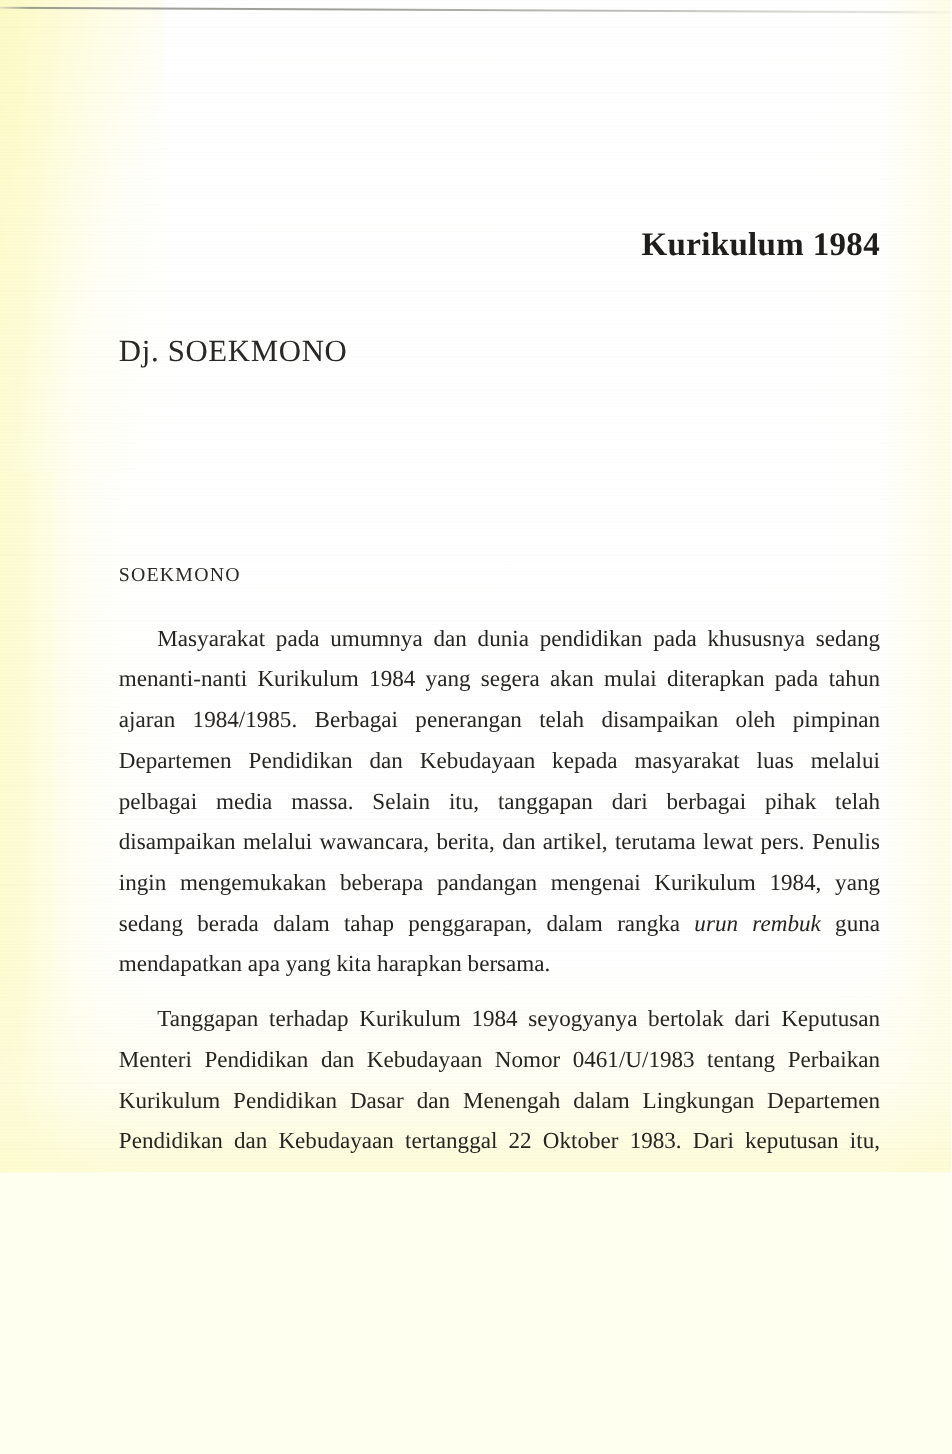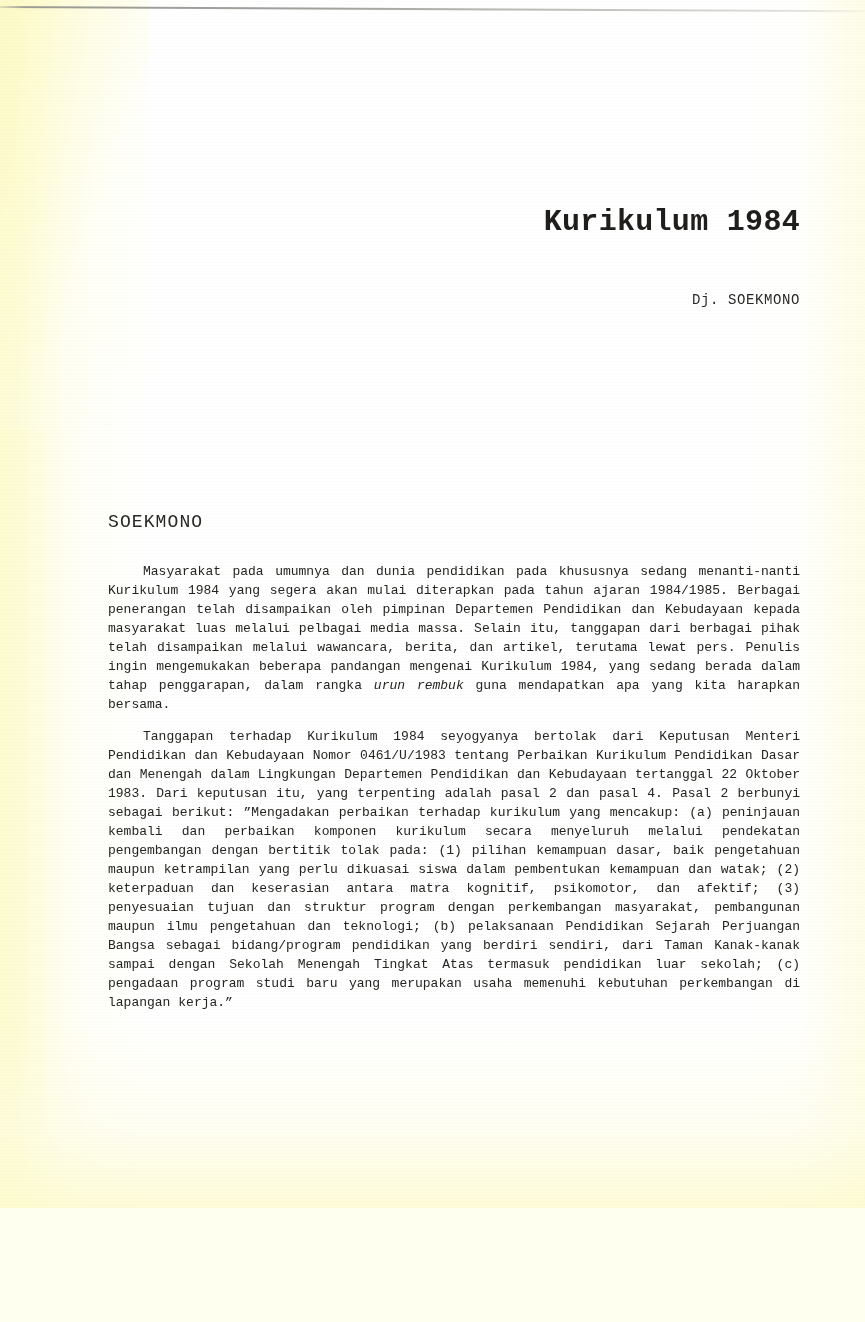--- a/index.html
+++ b/index.html
@@ -13,35 +13,34 @@
     height: 1322px;
     background: #ffffef;
     font-family: "Liberation Serif", "DejaVu Serif", serif;
     overflow: hidden;
   }
 
   
   .scan-page {
     position: relative;
     width: 865px;
-    height: 1208px;
+    height: 1066px;
     box-sizing: border-box;
     background:
       
       linear-gradient(to right,
         #fdfbd0 0px,
         #fdfbd4 18px,
         #fefdde 34px,
         #fffef0 62px,
         #fffffa 96px,
         #ffffff 150px,
         #ffffff 100%),
       #ffffff;
     overflow: hidden;
-    font-family: Liberation Mono, monospace;
   }
 
   
   .scan-tint-bottom {
     position: absolute;
     left: 0;
     right: 0;
     bottom: 0;
     height: 190px;
     background: linear-gradient(to top,
@@ -115,25 +114,24 @@
     text-align: right;
     font-size: 30px;
     font-weight: bold;
     letter-spacing: 0.3px;
     line-height: 1.1;
     color: #201e1c;
   }
 
   .doc-author {
     position: absolute;
-    top: 292px;
+    top: 304px;
     right: 0;
     width: 100%;
-    text-align: right;
-    font-size: 14px;
+    font-size: 28px;
     font-weight: normal;
     letter-spacing: 0.6px;
     color: #2a2825;
   }
 
   .section-heading {
     position: absolute;
     top: 512px;
     left: 0;
     font-size: 18px;
@@ -143,22 +141,22 @@
 
   .body-block {
     position: absolute;
     top: 562px;
     left: 0;
     width: 692px;
   }
 
   .body-para {
     margin: 0 0 13px 0;
-    font-size: 13px;
-    line-height: 19px;
+    font-size: 21px;
+    line-height: 37px;
     text-align: justify;
     text-indent: 35px;
     color: #262421;
     hyphens: none;
     word-spacing: 0.1px;
   }
 
   .body-para:last-child {
     margin-bottom: 4px;
   }

